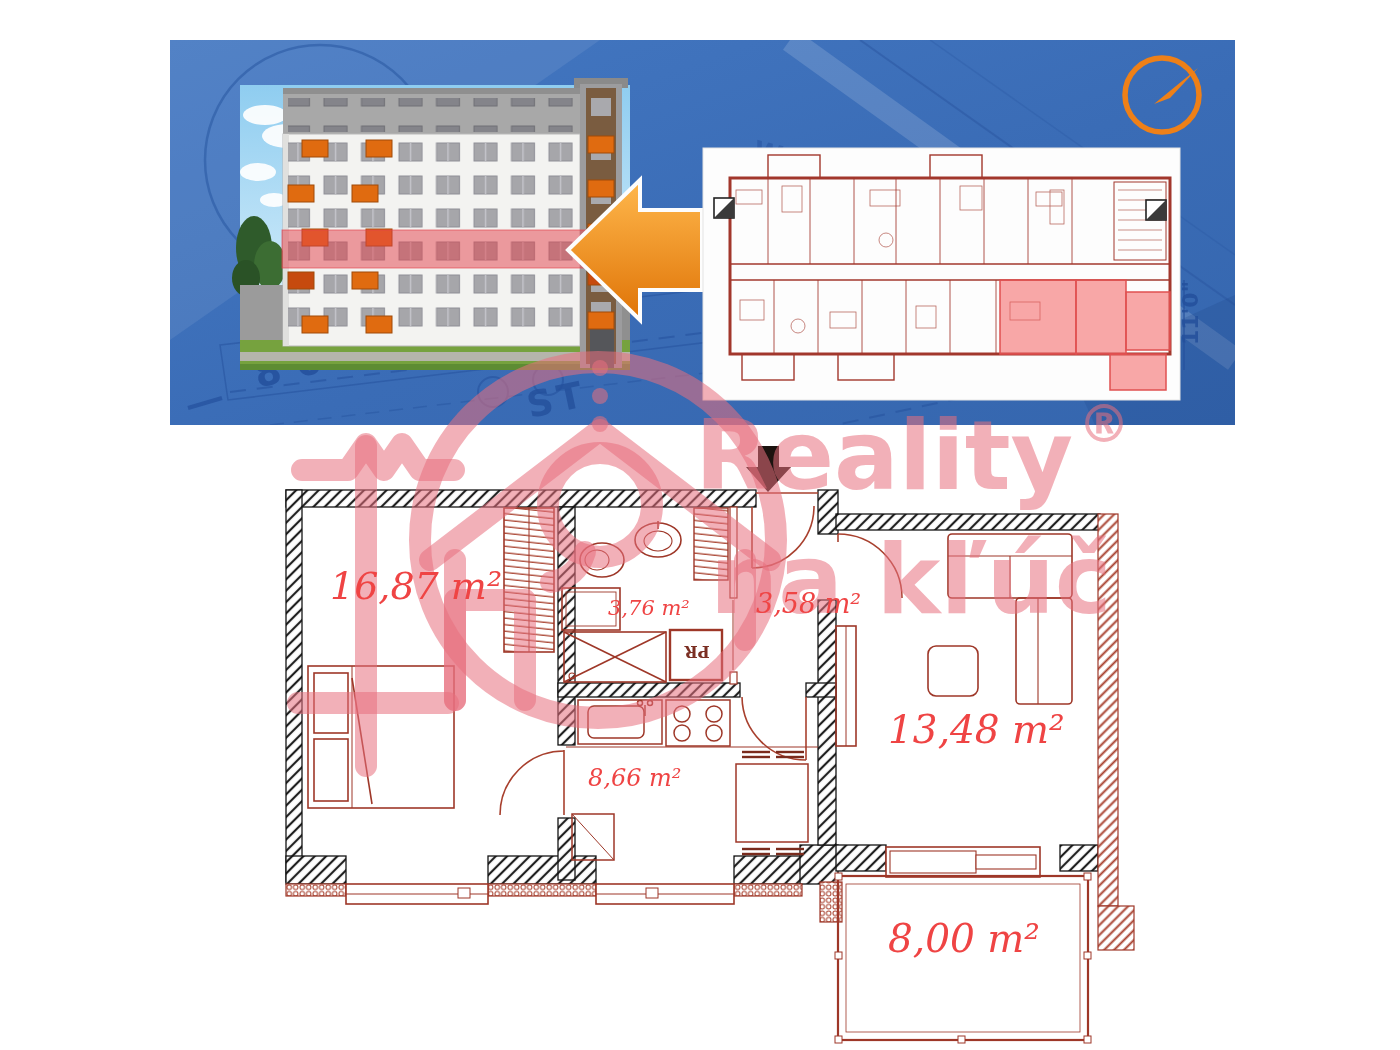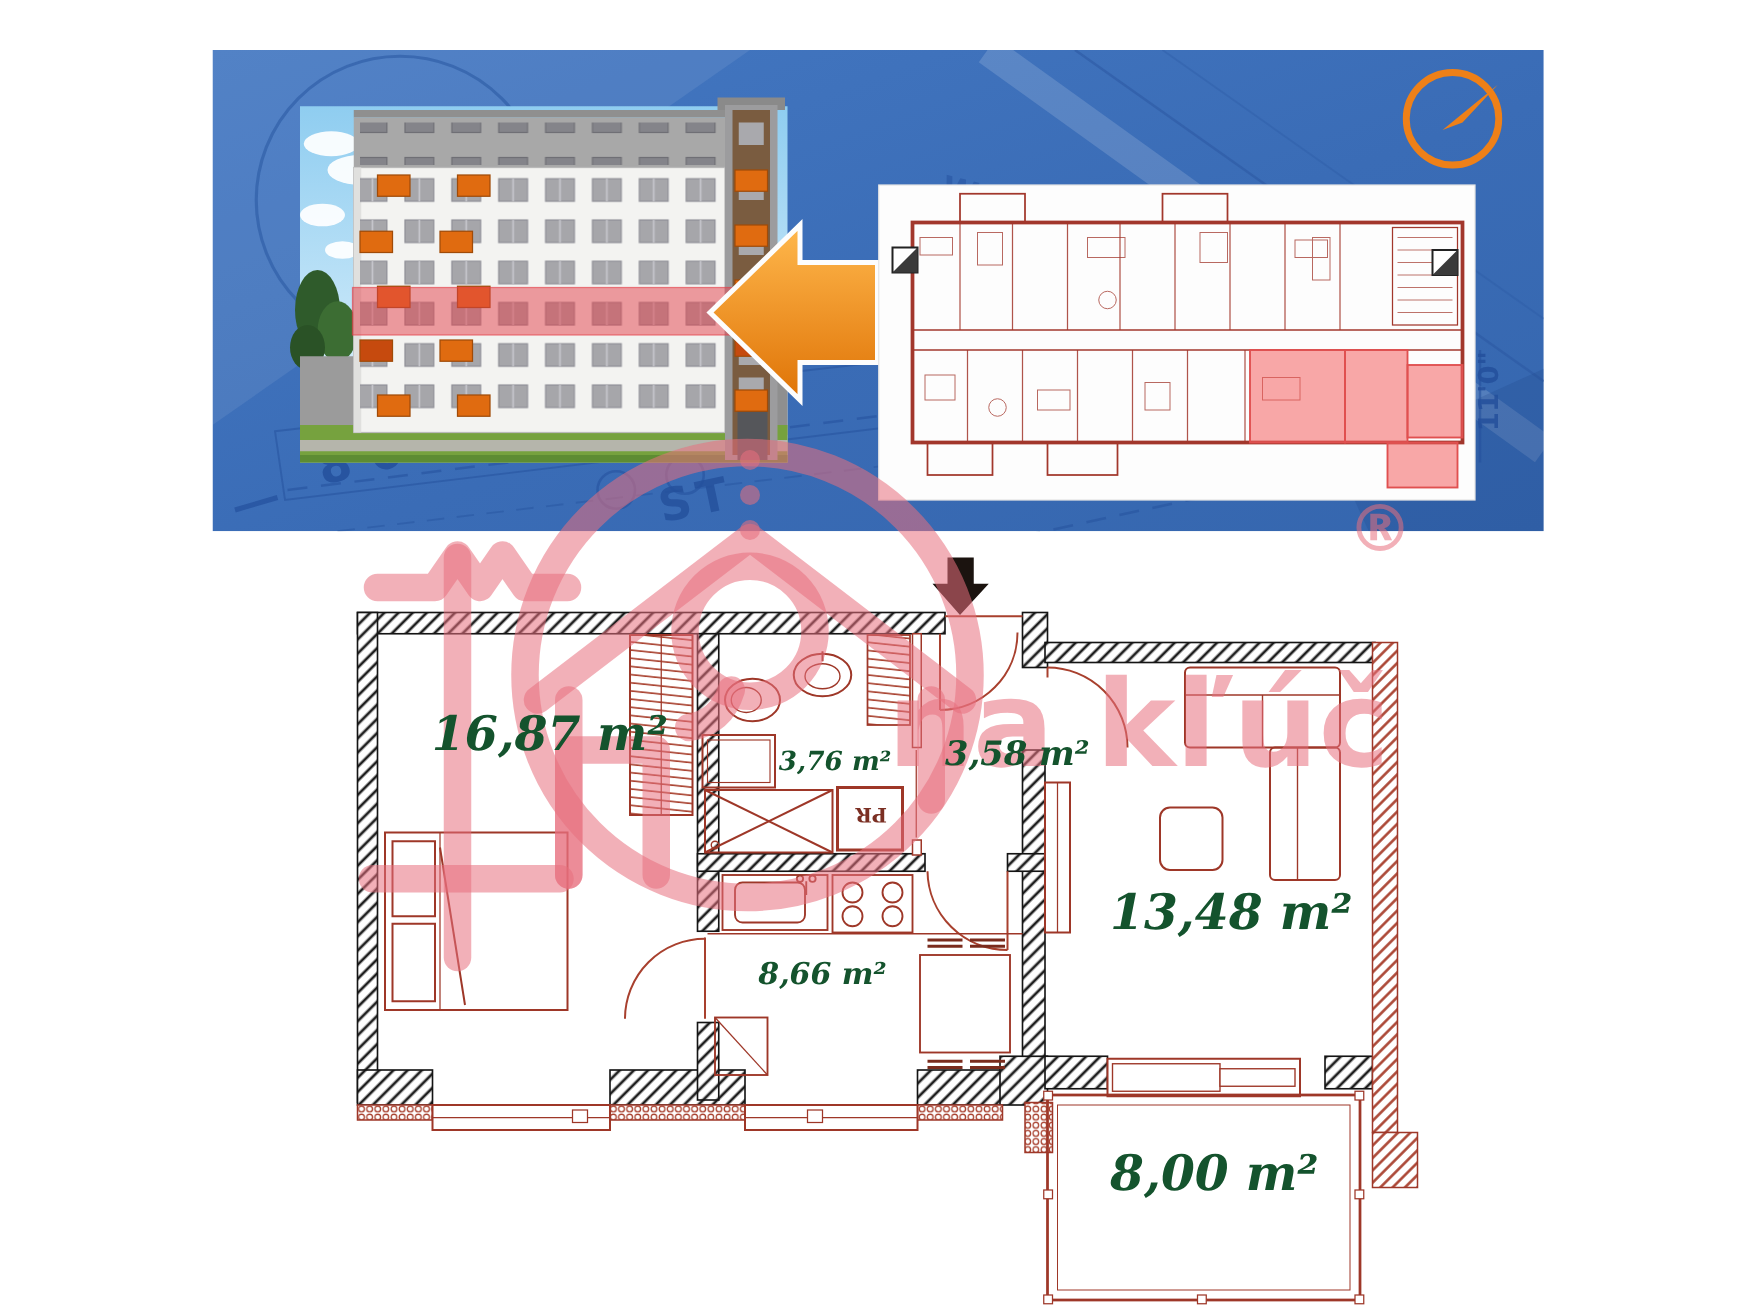--- a/index.html
+++ b/index.html
@@ -9,21 +9,21 @@
   
   #hero{left:170px;top:40px;width:1065px;height:385px;z-index:1;}
   
   #plan{left:0;top:0;width:1400px;height:1050px;z-index:2;}
   
   #watermark{left:0;top:0;width:1400px;height:1050px;z-index:3;pointer-events:none;}
   .wm-text{position:absolute;font-weight:bold;color:rgba(231,112,126,0.55);
            font-family:"DejaVu Sans","Liberation Sans",sans-serif;line-height:1;}
   
   .area-label{position:absolute;z-index:4;font-family:"DejaVu Serif","Liberation Serif",serif;
-              font-style:italic;color:#14532d;text-align:center;white-space:nowrap;font-weight:bold;}
+              font-style:italic;color:#ef4444;text-align:left;white-space:nowrap;}
   .pr-label{position:absolute;z-index:4;font-family:"DejaVu Serif","Liberation Serif",serif;
             color:#7b2f23;font-weight:bold;transform:rotate(180deg);text-align:center;}
 </style>
 </head>
 <body>
 
 <div id="hero" class="abs">
 <svg width="1065" height="385" viewBox="0 0 1065 385">
   <defs>
     <linearGradient id="bluebg" x1="0" y1="0" x2="1" y2="1">
@@ -378,20 +378,21 @@
       <circle cx="600" cy="505" r="52"></circle>
       <path d="M 585 552 q -8 26 -34 30"></path>
       <circle cx="598" cy="540" r="178"></circle>
     </g>
     <g fill="rgba(231,112,126,0.55)">
       <circle cx="600" cy="368" r="8"></circle>
         <circle cx="600" cy="396" r="8"></circle>
         <circle cx="600" cy="424" r="8"></circle>
     </g>
   </svg>
+  <div class="wm-text" style="left:695px;top:408px;font-size:96px;">Reality</div>
   <div class="wm-text" style="left:1078px;top:398px;font-size:52px;">®</div>
   <div class="wm-text" style="left:678px;top:532px;font-size:96px;margin-left:32px;">na kľúč</div>
 </div>
 
 <div class="area-label" style="left:330px;top:564px;width:220px;font-size:38px;">16,87 m²</div>
 <div class="area-label" style="left:608px;top:596px;width:120px;font-size:21px;">3,76 m²</div>
 <div class="area-label" style="left:756px;top:588px;width:110px;font-size:27px;">3,58 m²</div>
 <div class="area-label" style="left:588px;top:764px;width:140px;font-size:24px;">8,66 m²</div>
 <div class="area-label" style="left:888px;top:707px;width:170px;font-size:39px;">13,48 m²</div>
 <div class="area-label" style="left:888px;top:916px;width:150px;font-size:39px;">8,00 m²</div>

